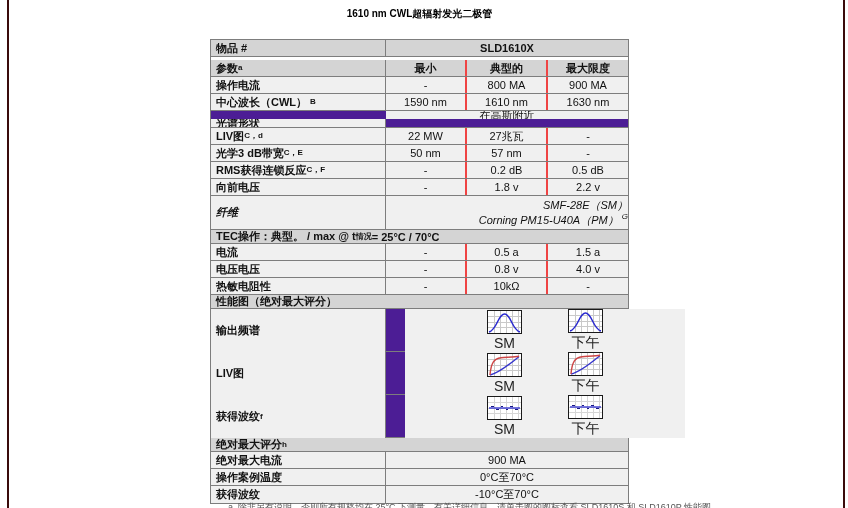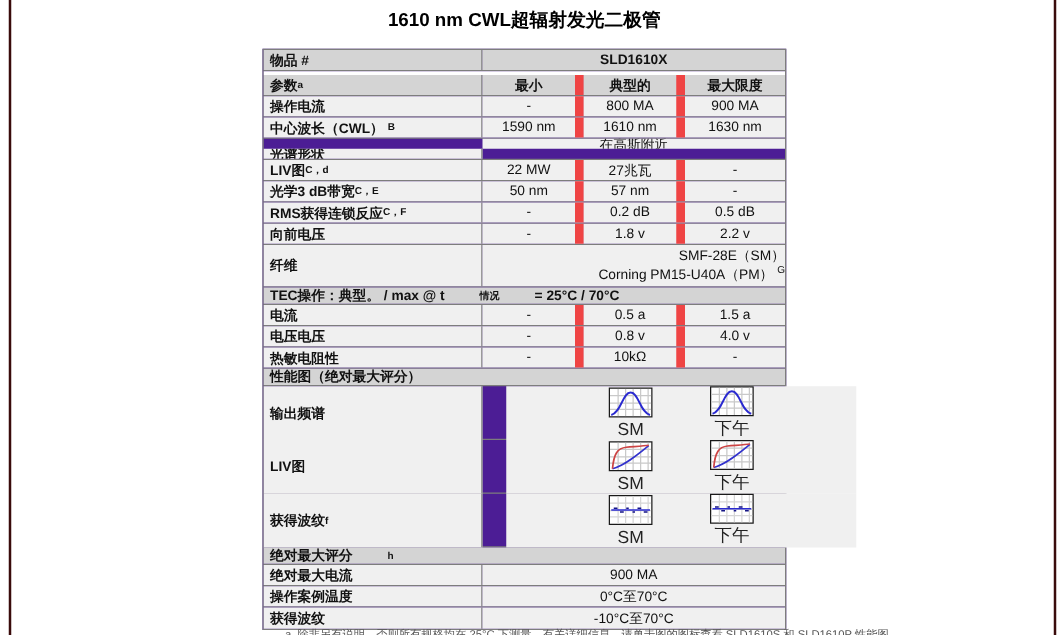--- a/index.html
+++ b/index.html
@@ -2,38 +2,38 @@
 <html><head>
 <meta charset="utf-8">
 <style>
   * { margin:0; padding:0; box-sizing:border-box; }
   body { background:#fff; font-family:"Liberation Sans","DejaVu Sans",sans-serif; }
   .page { position:relative; width:848px; height:508px; background:#fff; overflow:hidden; }
   .edge { position:absolute; top:0; bottom:0; width:2px; background:#3a0b0b; }
   .edge.left { left:7px; }
   .edge.right { left:843px; }
   .title { position:absolute; left:210px; top:7px; width:419px; text-align:center;
-           font-size:15px; font-weight:bold; color:#000; }
+           font-size:10px; font-weight:bold; color:#000; }
   .spec-table { position:absolute; left:210px; top:39px; width:419px;
                 border:1px solid #7d7d7d; background:#4c1d95; font-size:11px; color:#111; }
   .row { display:grid; grid-template-columns:175px 81px 81px 80px; border-bottom:1px solid #7d7d7d; }
   .row:last-child { border-bottom:none; }
   .row.h17 { height:17px; }
   .row.h14 { height:14px; }
-  .row.h34 { height:34px; }
+  .row.h34 { height:34px;font-style:italic; }
   .row.h43 { height:43px;gap:19px; }
   .spacer { height:3px; background:#fff; border-bottom:none; }
   .cell { display:flex; align-items:center; overflow:hidden; }
   .lab { padding-left:5px; font-weight:bold; border-right:1px solid #7d7d7d; }
   .val { justify-content:center; text-align:center; }
   .head-bg { background:#d4d4d4; }
   .data-bg { background:#f0f0f0; }
   .span3 { grid-column:2 / 5; justify-content:center; text-align:center; }
-  .span4 { grid-column:1 / 5; padding-left:5px; font-weight:bold;gap:28px; }
-  .vsep { border-right:7px solid #ef4444; }
+  .span4 { grid-column:1 / 5; padding-left:5px; font-weight:bold; }
+  .vsep { border-right:2px solid #ef4444; }
   .fiber-lines { width:100%; text-align:right; line-height:15px; }
   sup { font-size:8px; line-height:0; }
   sub { font-size:8px; line-height:0; }
   .charts { grid-column:2 / 5; display:flex; justify-content:center; gap:46px; align-items:center; }
   .chart-link { display:flex; flex-direction:column; align-items:center; cursor:pointer; }
   .ico { width:35px; height:24px; background:#fff; border:1px solid #1a1a1a; display:block; }
   .ico-label { font-size:14px; color:#222; margin-top:1px; font-weight:normal; }
   .footnote { position:absolute; left:228px; top:501px; width:575px; font-size:9px;
               color:#555; white-space:nowrap; overflow:hidden; }
 </style>

